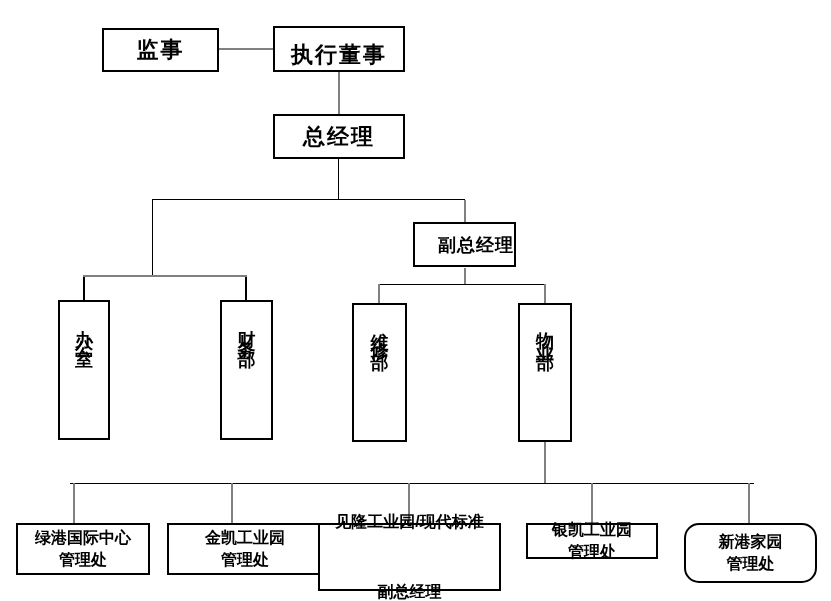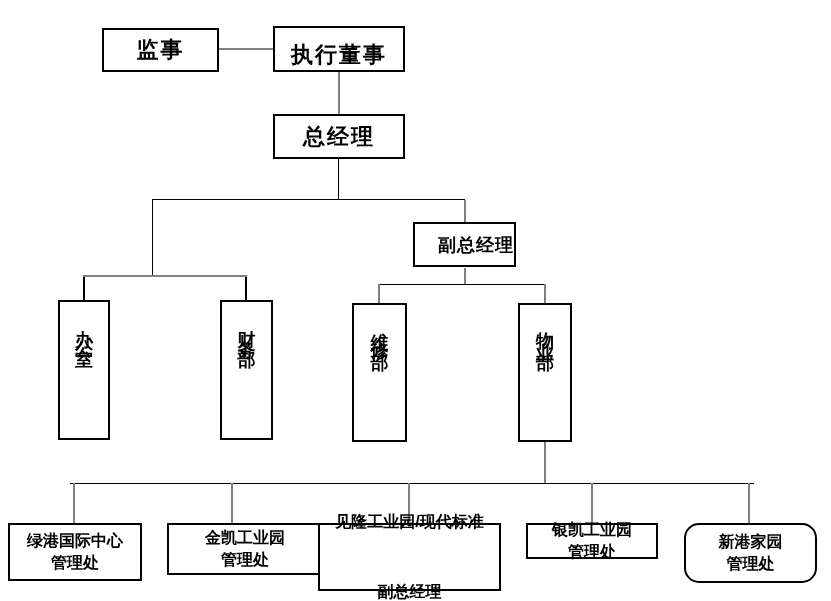--- a/index.html
+++ b/index.html
@@ -48,21 +48,21 @@
 
   
   #box-supervisor   { left: 102px; top: 28px;  width: 117px; height: 44px; }
   #box-exec         { left: 273px; top: 26px;  width: 132px; height: 46px; align-items: flex-end; }
   #box-gm           { left: 273px; top: 114px; width: 132px; height: 45px; }
   #box-deputy       { left: 413px; top: 222px; width: 103px; height: 45px; font-size:18px; letter-spacing:1px;justify-content:flex-end; }
   #box-office       { left: 58px;  top: 300px; width: 52px;  height: 140px; }
   #box-finance      { left: 220px; top: 300px; width: 53px;  height: 140px; }
   #box-maintenance  { left: 352px; top: 303px; width: 55px;  height: 139px; }
   #box-property     { left: 518px; top: 303px; width: 54px;  height: 139px; }
-  #box-lvgang       { left: 8px;   top: 523px; width: 134px; height: 58px; }
+  #box-lvgang       { left: 16px;   top: 523px; width: 134px; height: 52px; }
   #box-jinkai       { left: 167px; top: 523px; width: 156px; height: 52px; }
   #box-jianlong     { left: 318px; top: 523px; width: 183px; height: 68px; gap: 48px; }
   #box-yinkai       { left: 526px; top: 523px; width: 132px; height: 36px; }
   #box-xingang      { left: 684px; top: 523px; width: 133px; height: 60px; border-radius: 15px; }
 
   #ln-sup-exec      { left: 219px; top: 48px;  width: 54px;  height: 2px; }
   #ln-exec-gm       { left: 338px; top: 72px;  width: 2px;   height: 42px; }
   #ln-gm-down       { left: 338px; top: 159px; width: 1px;   height: 41px; }
   #ln-h200          { left: 152px; top: 199px; width: 313px; height: 1px; }
   #ln-left-v        { left: 152px; top: 199px; width: 1px;   height: 78px; }

